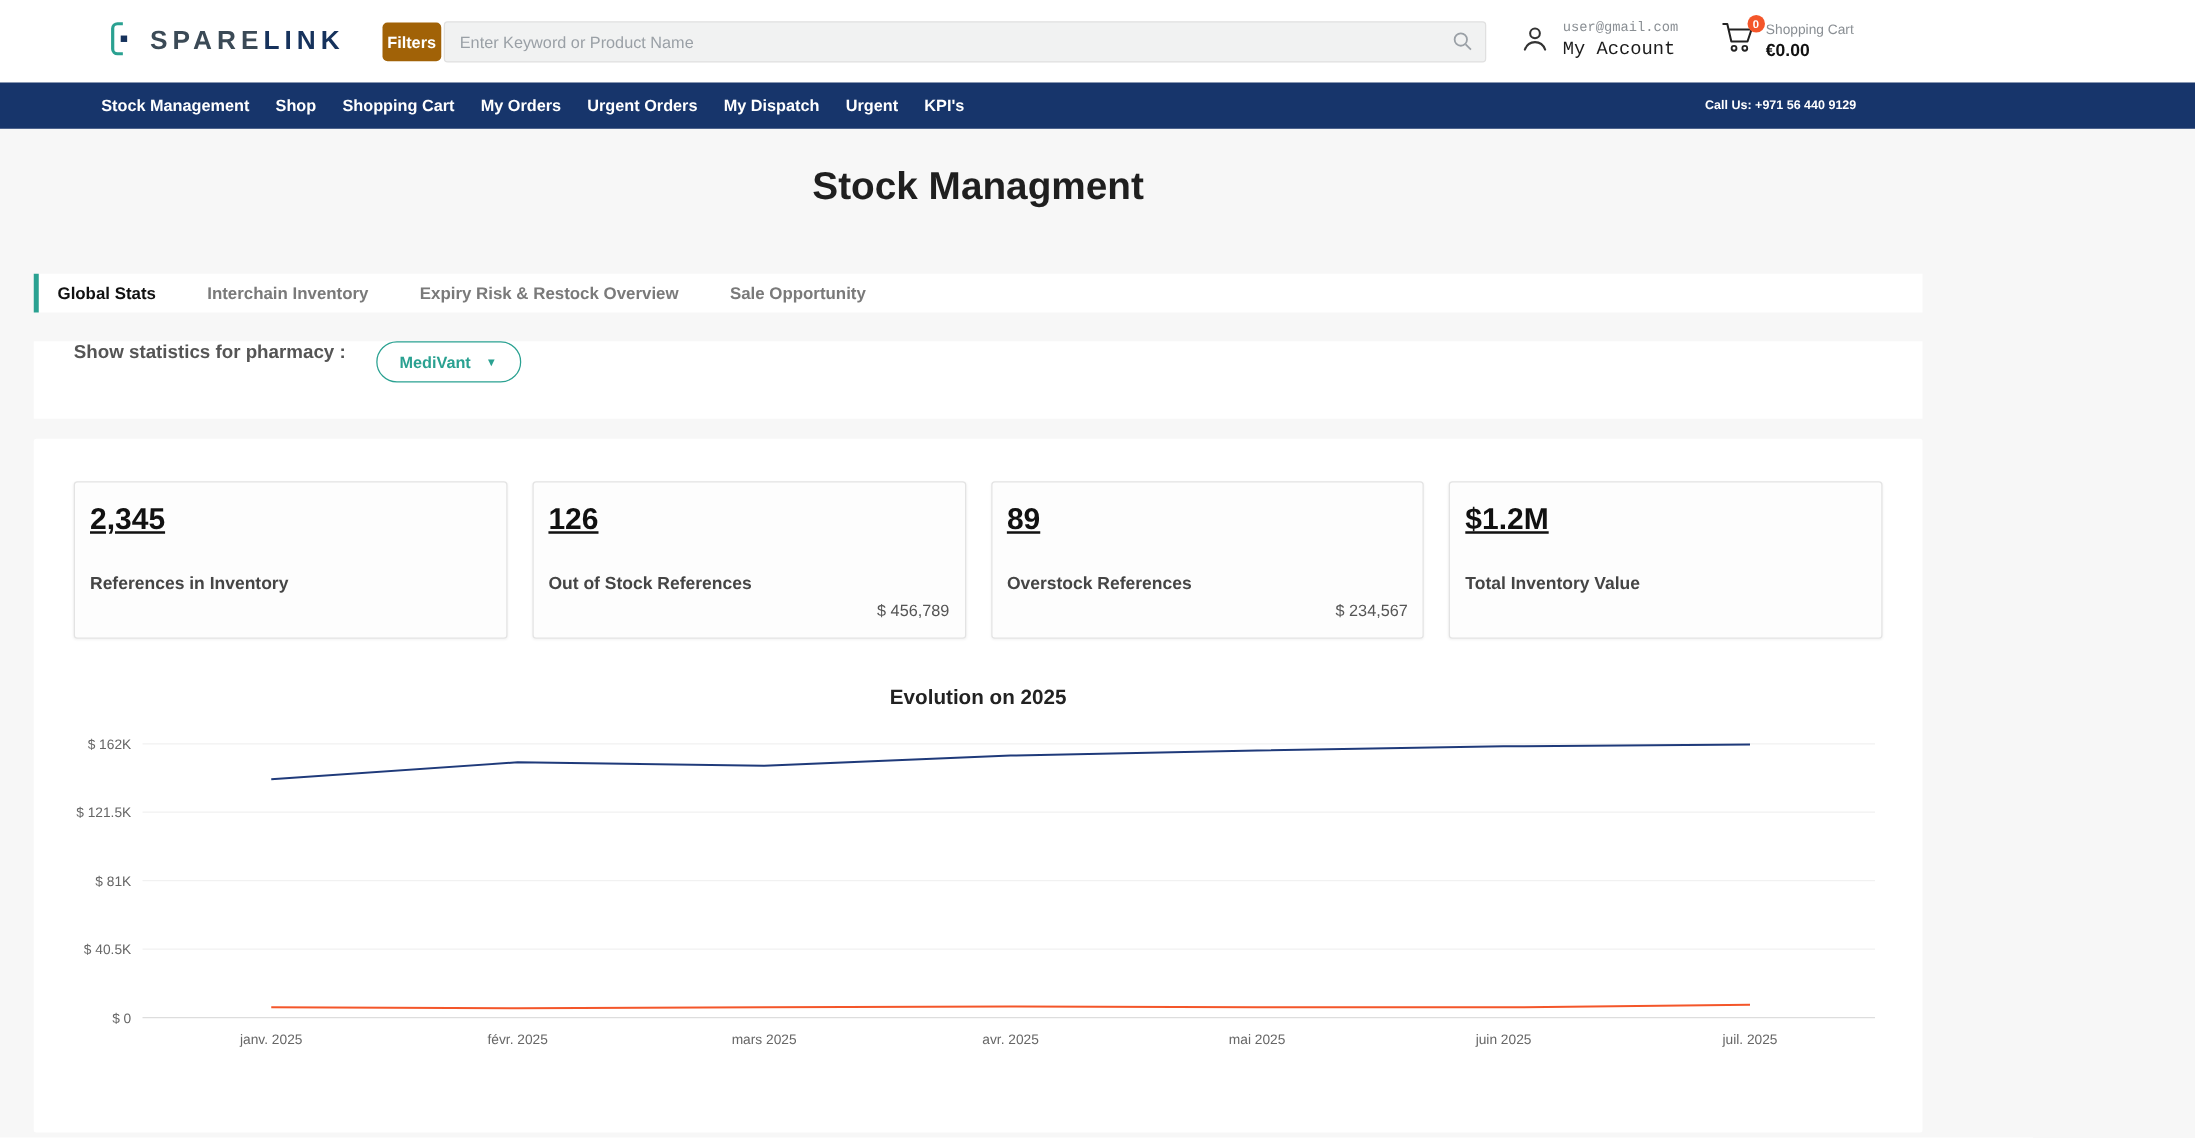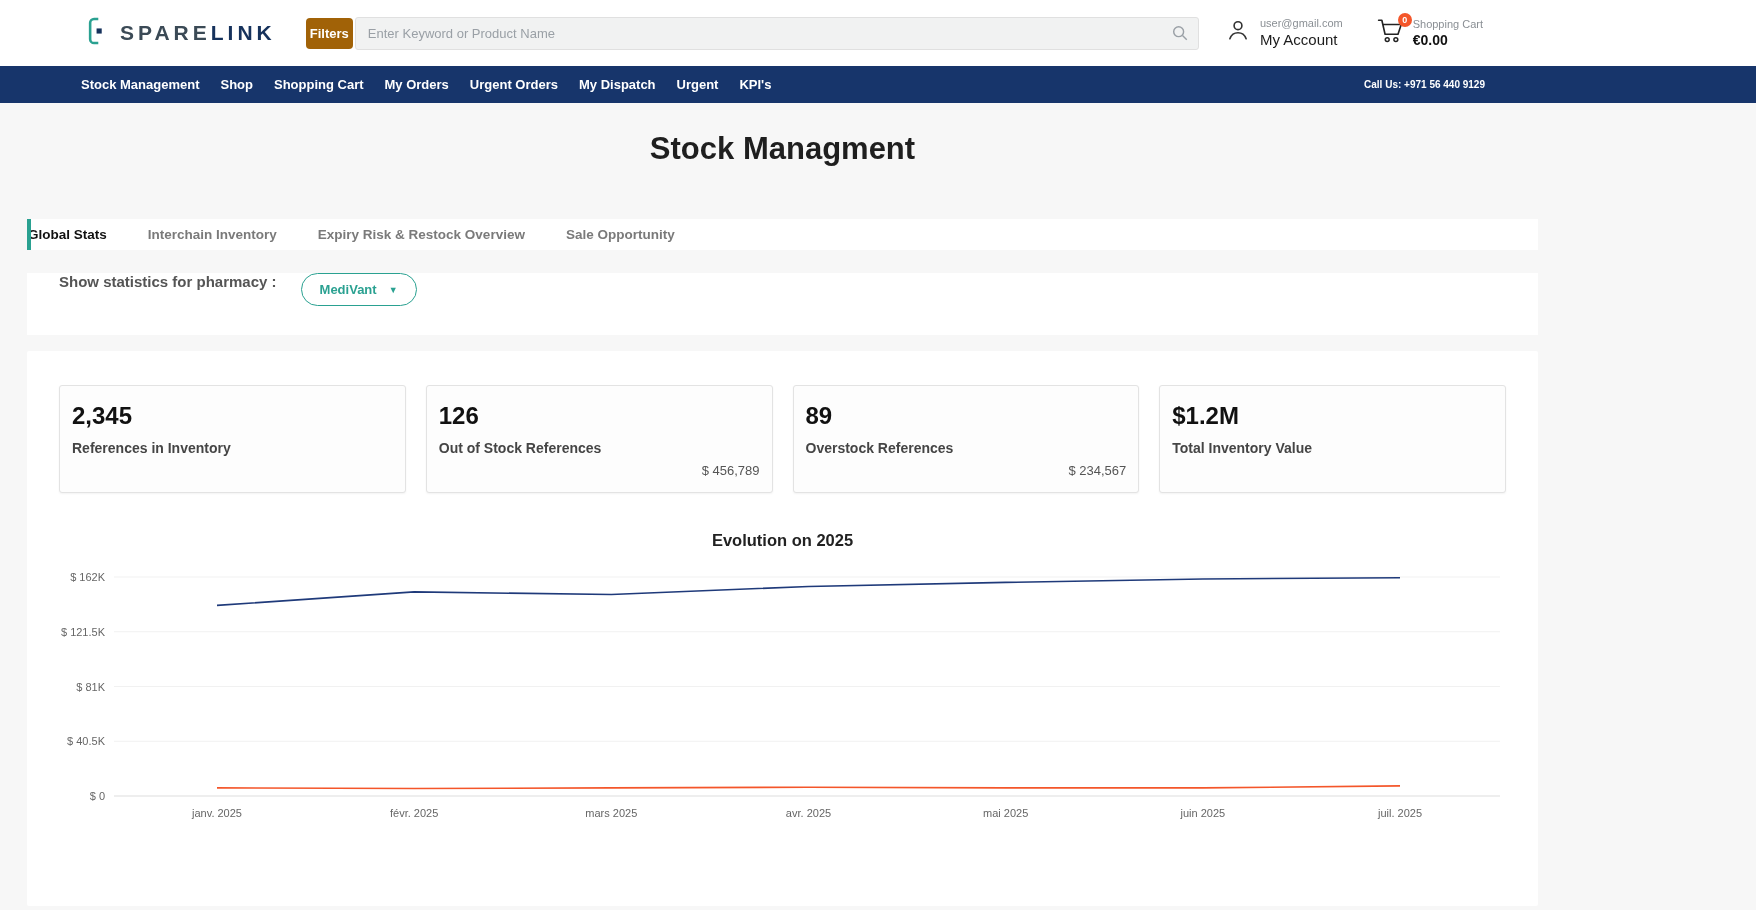--- a/index.html
+++ b/index.html
@@ -50,21 +50,21 @@
     border: 1px solid #e0e0e0;
     border-radius: 3px;
     padding: 0 38px 0 12px;
     font-size: 13px;
     color: #444;
     font-family: "Liberation Sans", sans-serif;
   }
   .search-input::placeholder { color: #9aa0a6; }
   .search-icon { position: absolute; right: 10px; top: 7px; }
 
-  .account-block { display: flex; gap: 9px; margin-left: 26px; cursor: pointer; }
+  .account-block { display: flex; align-items: center; gap: 9px; margin-left: 26px; cursor: pointer; font-family: Liberation Mono, monospace; }
   .account-texts { display: flex; flex-direction: column; align-items: flex-start; line-height: 1.25; }
   .account-email { font-size: 11px; color: #8a8f94; }
   .account-label { font-size: 15px; color: #1c1c1c; }
 
   .cart-block { display: flex; align-items: center; gap: 8px; margin-left: 34px; cursor: pointer; }
   .cart-icon-wrap { position: relative; }
   .cart-badge {
     position: absolute; top: -5px; right: -7px;
     background: #f4562a; color: #fff;
     width: 14px; height: 14px; border-radius: 50%;
@@ -99,21 +99,21 @@
     color: #1f1f1f;
     margin: 28px 0 52px 0;
   }
 
   .tabs-strip {
     background: #fff;
     height: 31px;
     display: flex;
     align-items: center;
     position: relative;
-    padding-left: 1px;
+    padding-left: 19px;
   }
   .tabs-accent {
     position: absolute; left: 0; top: 0; bottom: 0;
     width: 4px; background: #2aa191;
   }
   .tab {
     font-size: 13.5px;
     font-weight: 700;
     color: #7a7a7a;
     margin-right: 41px;
@@ -155,21 +155,21 @@
   }
   .cards-row { display: grid; grid-template-columns: repeat(4, 1fr); gap: 20px; }
   .stat-card {
     background: #fdfdfd;
     border: 1px solid #e3e3e3;
     border-radius: 3px;
     box-shadow: 0 1px 2px rgba(0,0,0,0.05);
     padding: 16px 12px 14px 12px;
     min-height: 92px;
   }
-  .stat-value { font-size: 24px; font-weight: 600; color: #111; margin-bottom: 10px; }
+  .stat-value { font-size: 24px; font-weight: 600; color: #111; margin-bottom: 28px; text-decoration: underline; }
   .stat-label { font-size: 14px; font-weight: 700; color: #454545; }
   .stat-sub { font-size: 13px; color: #555; margin-top: 7px; text-align: right; }
 
   .chart-block { margin-top: 38px; }
   .chart-title {
     text-align: center;
     font-size: 16.5px;
     font-weight: 700;
     color: #222;
     margin: 0 0 14px 0;

